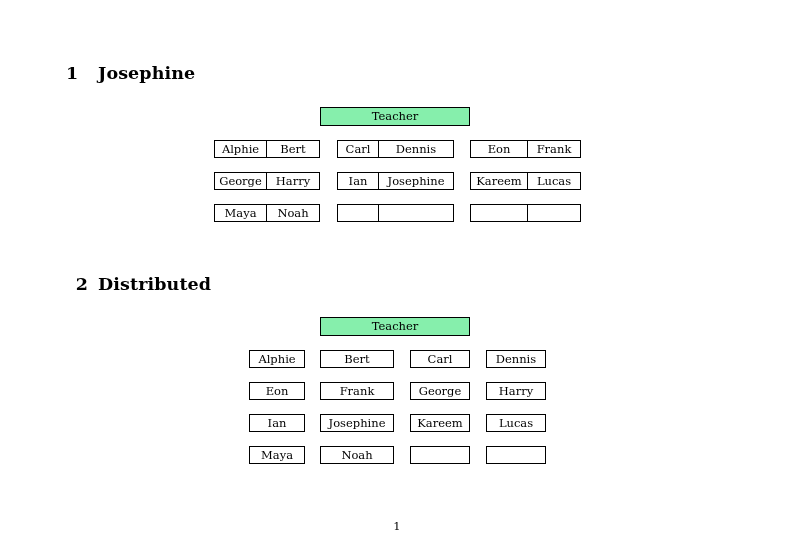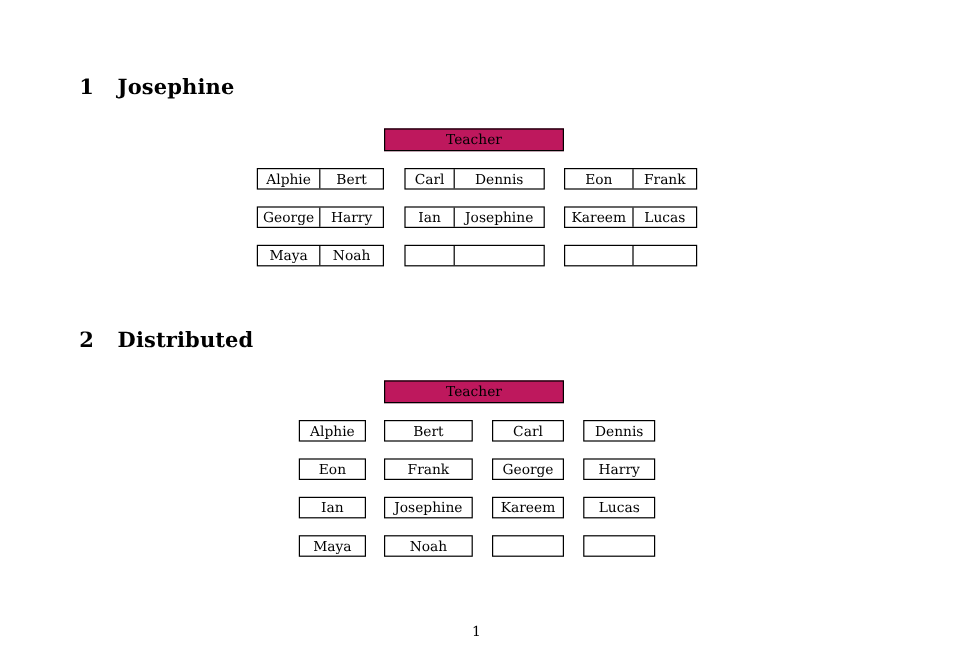--- a/index.html
+++ b/index.html
@@ -30,28 +30,28 @@
     font-weight: bold;
     font-size: 17.5px;
     letter-spacing: 0.1px;
     white-space: nowrap;
   }
   .section-heading .sec-num {
     display: inline-block;
     width: 32px;
   }
   #heading-classical   { left: 66px; top: 63px; }
-  #heading-distributed { left: 66px; top: 274px; }
+  #heading-distributed { left: 66px; top: 274px; text-align: center; }
 
   
   .box {
     position: absolute;
     box-sizing: border-box;
     border: 1px solid #000000;
-    background: #be185d;
+    background: #86efac;
     font-size: 11.5px;
     line-height: 16px;
     height: 18px;
     text-align: center;
     white-space: nowrap;
     overflow: hidden;
   }
 
   
   .teacher-box {

